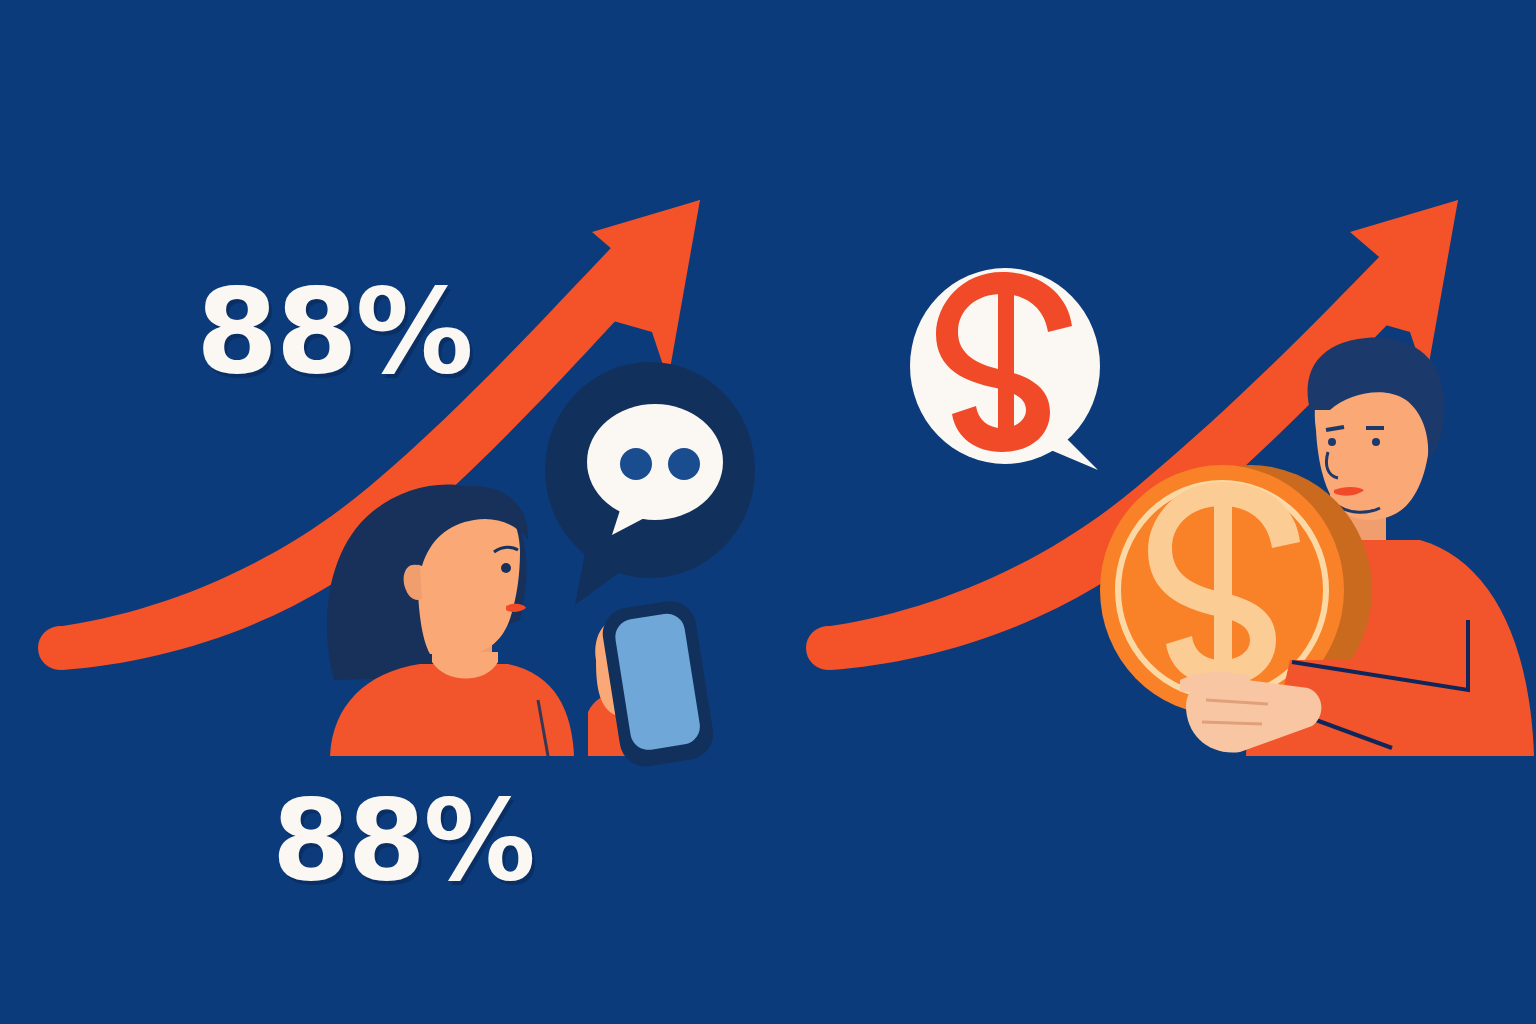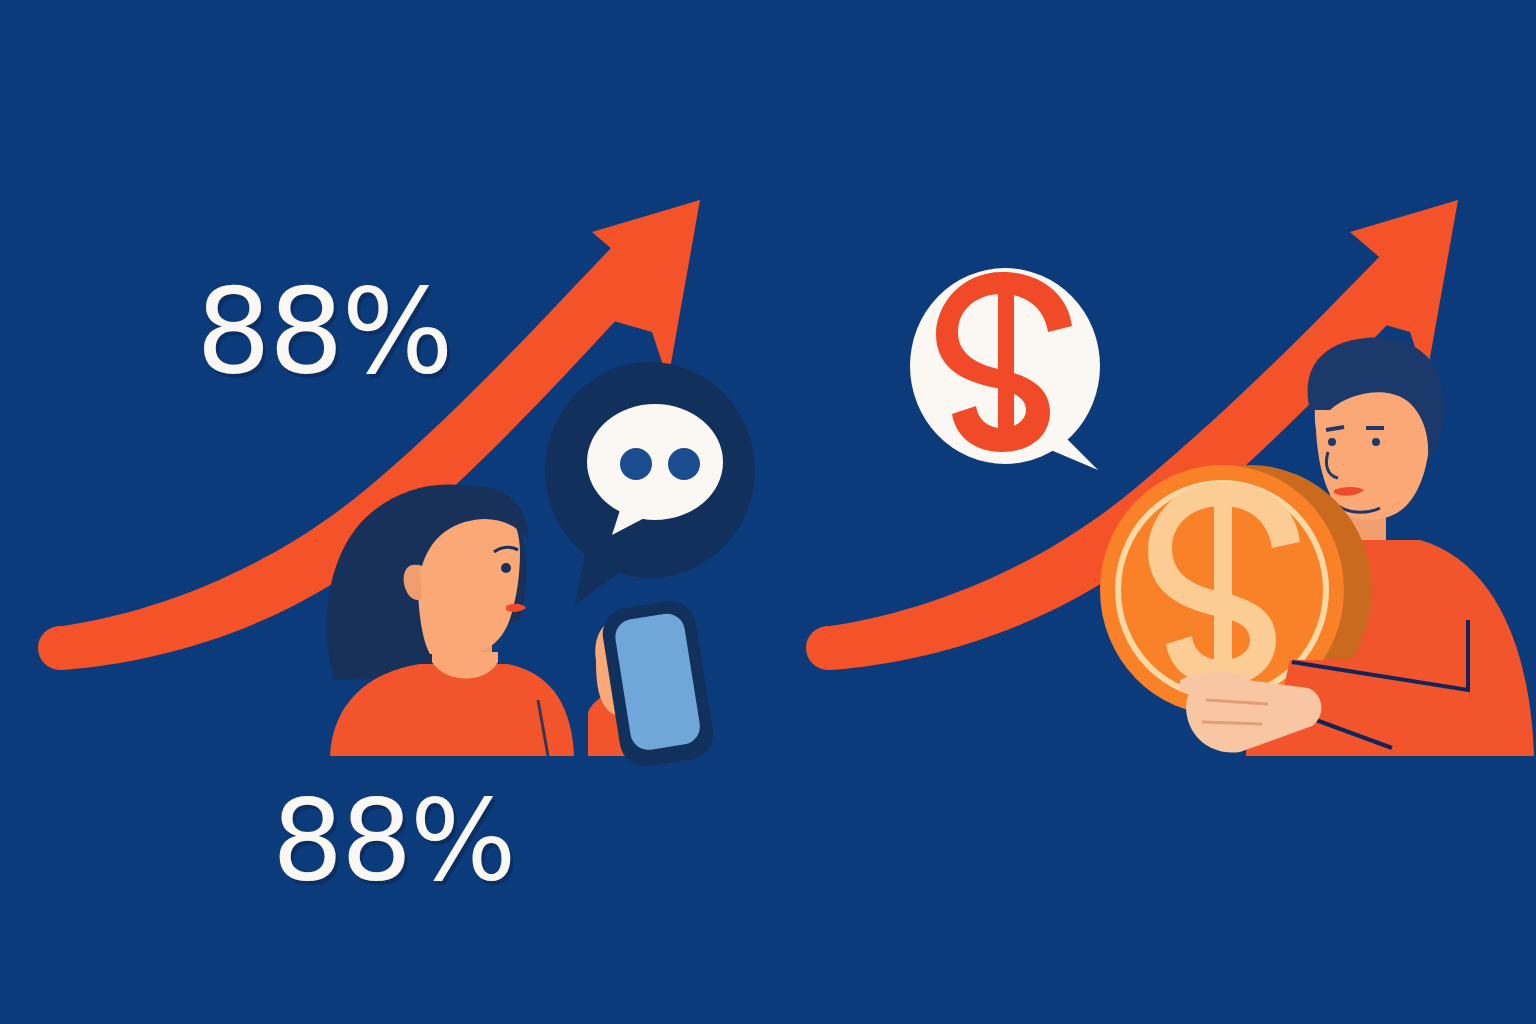--- a/index.html
+++ b/index.html
@@ -29,21 +29,21 @@
   .svg-layer {
     position: absolute;
     inset: 0;
     width: 100%;
     height: 100%;
   }
 
   .stat {
     position: absolute;
     color: #fbf8f3;
-    font-weight: 400;
+    font-weight: 700;
     letter-spacing: -0.02em;
     line-height: 1;
     white-space: nowrap;
     text-shadow: 3px 4px 0 rgba(8,38,82,0.55);
     font-family: "DejaVu Sans", "Liberation Sans", sans-serif;
   }
 
   
   #stat-top-left {
     left: 196px;

